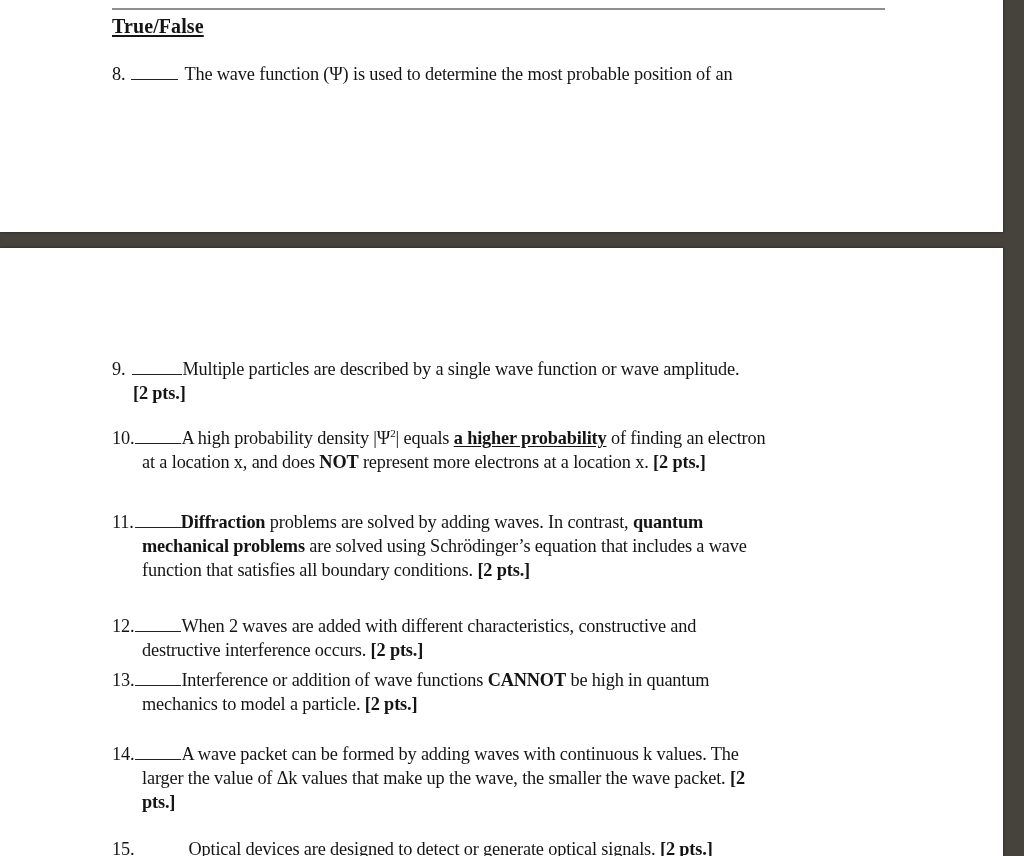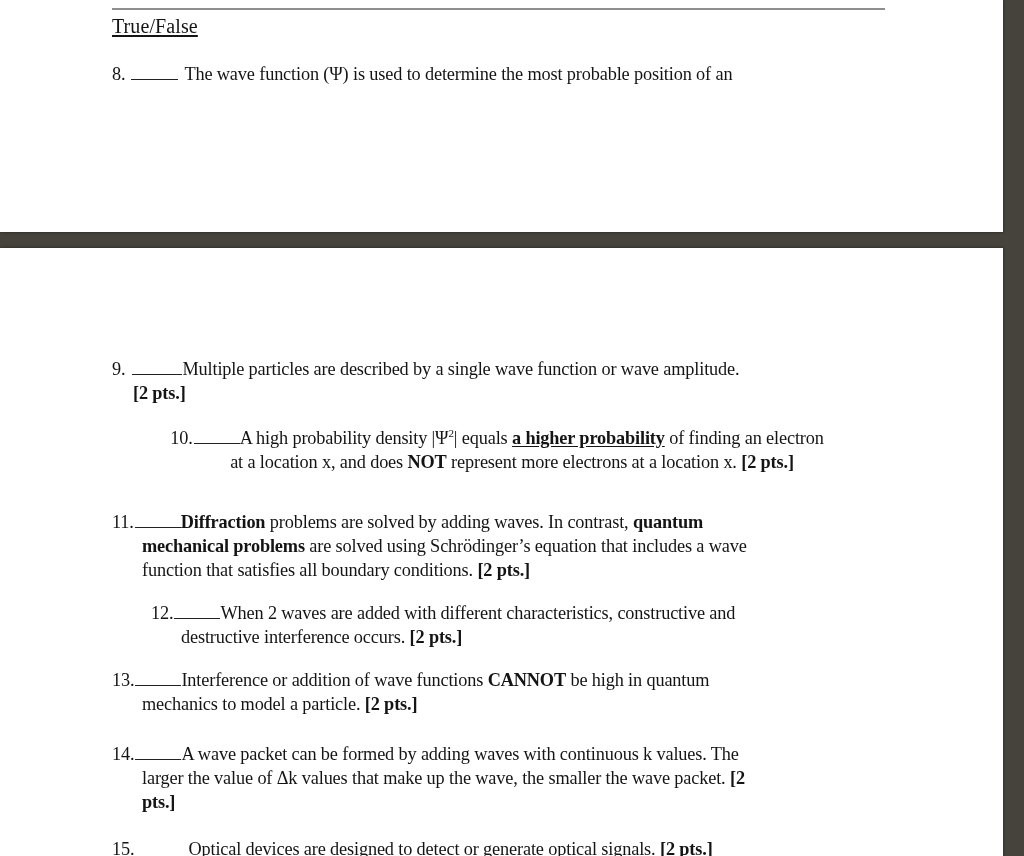--- a/index.html
+++ b/index.html
@@ -14,21 +14,21 @@
     box-shadow: 0 0 3px rgba(0,0,0,0.5);
   }
   #page1 { top: 0; width: 1003px; height: 232px; }
   #page2 { top: 248px; width: 1003px; height: 620px; }
   .rule {
     position: absolute; left: 112px; width: 773px; top: 8px;
     height: 2px; background: #8e8e8e;
   }
   .heading {
     position: absolute; left: 112px; top: 15px;
-    font-size: 20px; font-weight: normal; text-decoration: underline;
+    font-size: 20px; font-weight: bold; text-decoration: underline;
     text-underline-offset: 2px; letter-spacing: 0.1px;
   }
   .q {
     position: absolute; left: 112px; width: 770px;
     font-size: 18.3px; line-height: 24px; letter-spacing: -0.15px;
   }
   .q .line { display: block; white-space: nowrap; }
   .q .indent { padding-left: 30px; }
   .num { display: inline-block; }
   .blank { display: inline-block; border-bottom: 1px solid #222; height: 15px; vertical-align: baseline; }
@@ -58,42 +58,42 @@
 
   <div class="q" style="top:109px;">
     <span class="line">
       <span class="num">9.</span><span class="blank w9"></span><span>Multiple particles are described by a single wave function or wave amplitude.</span>
     </span>
     <span class="line" style="padding-left:21px;">
       <b>[2 pts.]</b>
     </span>
   </div>
 
-  <div class="q" style="top:178px;text-align:center;">
+  <div class="q" style="top:178px;">
     <span class="line">
       <span class="num">10.</span><span class="blank wn"></span><span>A high probability density |Ψ</span><sup>2</sup><span>| equals </span><span class="ul">a higher probability</span><span> of finding an electron</span>
     </span>
     <span class="line indent">
       <span>at a location x, and does </span><b>NOT</b><span> represent more electrons at a location x. </span><b>[2 pts.]</b>
     </span>
   </div>
 
   <div class="q" style="top:262px;">
     <span class="line">
       <span class="num">11.</span><span class="blank wn"></span><b>Diffraction</b><span> problems are solved by adding waves.  In contrast, </span><b>quantum</b>
     </span>
     <span class="line indent">
       <b>mechanical problems</b><span> are solved using Schrödinger’s equation that includes a wave</span>
     </span>
     <span class="line indent">
       <span>function that satisfies all boundary conditions. </span><b>[2 pts.]</b>
     </span>
   </div>
 
-  <div class="q" style="top:353px;margin-left:39px;">
+  <div class="q" style="top:366px;">
     <span class="line">
       <span class="num">12.</span><span class="blank wn"></span><span>When 2 waves are added with different characteristics, constructive and</span>
     </span>
     <span class="line indent">
       <span>destructive interference occurs. </span><b>[2 pts.]</b>
     </span>
   </div>
 
   <div class="q" style="top:420px;">
     <span class="line">

